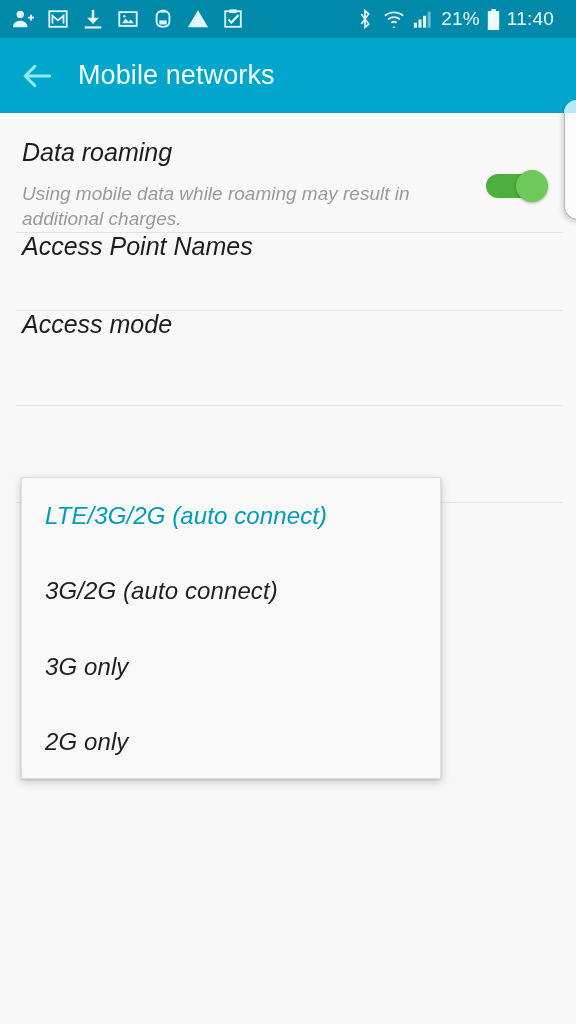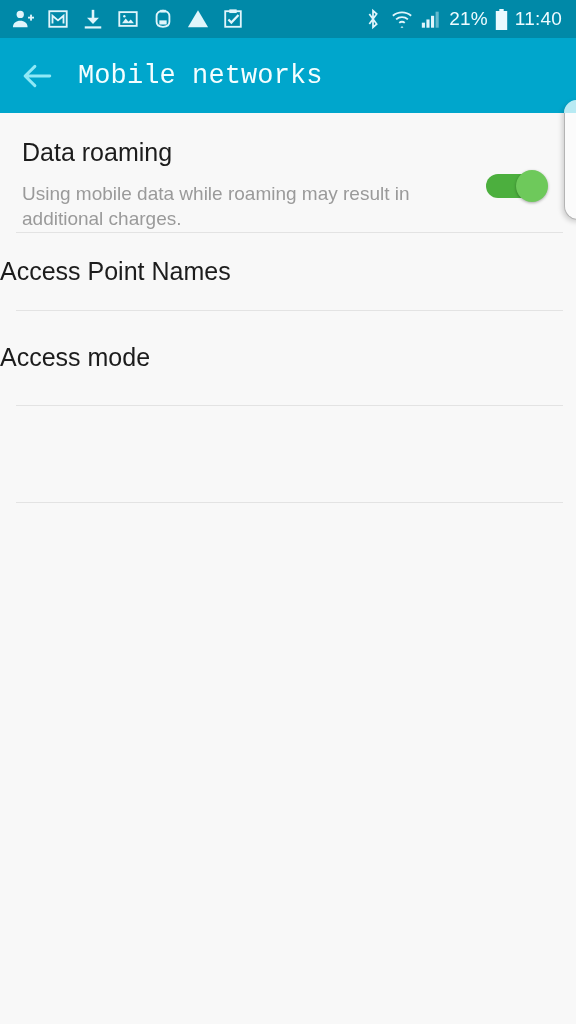--- a/index.html
+++ b/index.html
@@ -19,21 +19,21 @@
 
   
   .status-bar {
     position: absolute;
     top: 0; left: 0;
     width: 576px;
     height: 38px;
     background: #0089a8;
     display: flex;
     align-items: center;
-    padding: 0 14px 0 12px;
+    padding: 0 22px 0 12px;
     color: #eafaff;
   }
   .status-left {
     display: flex;
     align-items: center;
     gap: 13px;
     flex: 1;
   }
   .status-right {
     display: flex;
@@ -72,30 +72,30 @@
     flex: none;
     cursor: pointer;
   }
   .back-arrow svg { display: block; width: 100%; height: 100%; }
   .ab-title {
     margin-left: 24px;
     font-size: 27px;
     color: #f4feff;
     font-weight: 400;
     letter-spacing: 0.1px;
-    font-family: Liberation Mono, monospace;
   }
 
   
   .content {
     position: absolute;
     top: 113px; left: 0;
     width: 576px;
     bottom: 0;
     background: #f8f8f8;
+    font-style: italic;
   }
   .divider {
     position: absolute;
     left: 16px;
     width: 547px;
     height: 1px;
     background: #e3e3e3;
   }
 
   
@@ -144,22 +144,23 @@
     border-radius: 50%;
     background: #6ec95b;
     box-shadow: 0 1px 3px rgba(0,0,0,0.32);
   }
 
   
   .list-row {
     position: absolute;
     left: 0;
     width: 576px;
-    display: flex;
-    align-items: center;
+    padding-left: 22px;
+    display: flex;
+    align-items: flex-start;
   }
   .list-label {
     font-size: 25px;
     color: #1c1c1c;
     font-weight: 400;
   }
 
   
   .popup {
     position: absolute;
@@ -340,17 +341,36 @@
 
   <div class="divider" style="top:197px;"></div>
 
   <div class="list-row" style="top:197px; height:95px;">
     <span class="list-label">Access mode</span>
   </div>
 
   <div class="divider" style="top:292px;"></div>
   <div class="divider" style="top:389px;"></div>
 
+  <div class="popup">
+
+    <div class="popup-item selected">
+      <span class="pi-label">LTE/3G/2G (auto connect)</span>
+    </div>
+
+    <div class="popup-item">
+      <span class="pi-label">3G/2G (auto connect)</span>
+    </div>
+
+    <div class="popup-item">
+      <span class="pi-label">3G only</span>
+    </div>
+
+    <div class="popup-item">
+      <span class="pi-label">2G only</span>
+    </div>
+
+  </div>
 
 </div>
 
 <div class="edge-panel"></div>
 <div class="edge-panel-cap"></div>
 
 </body></html>

